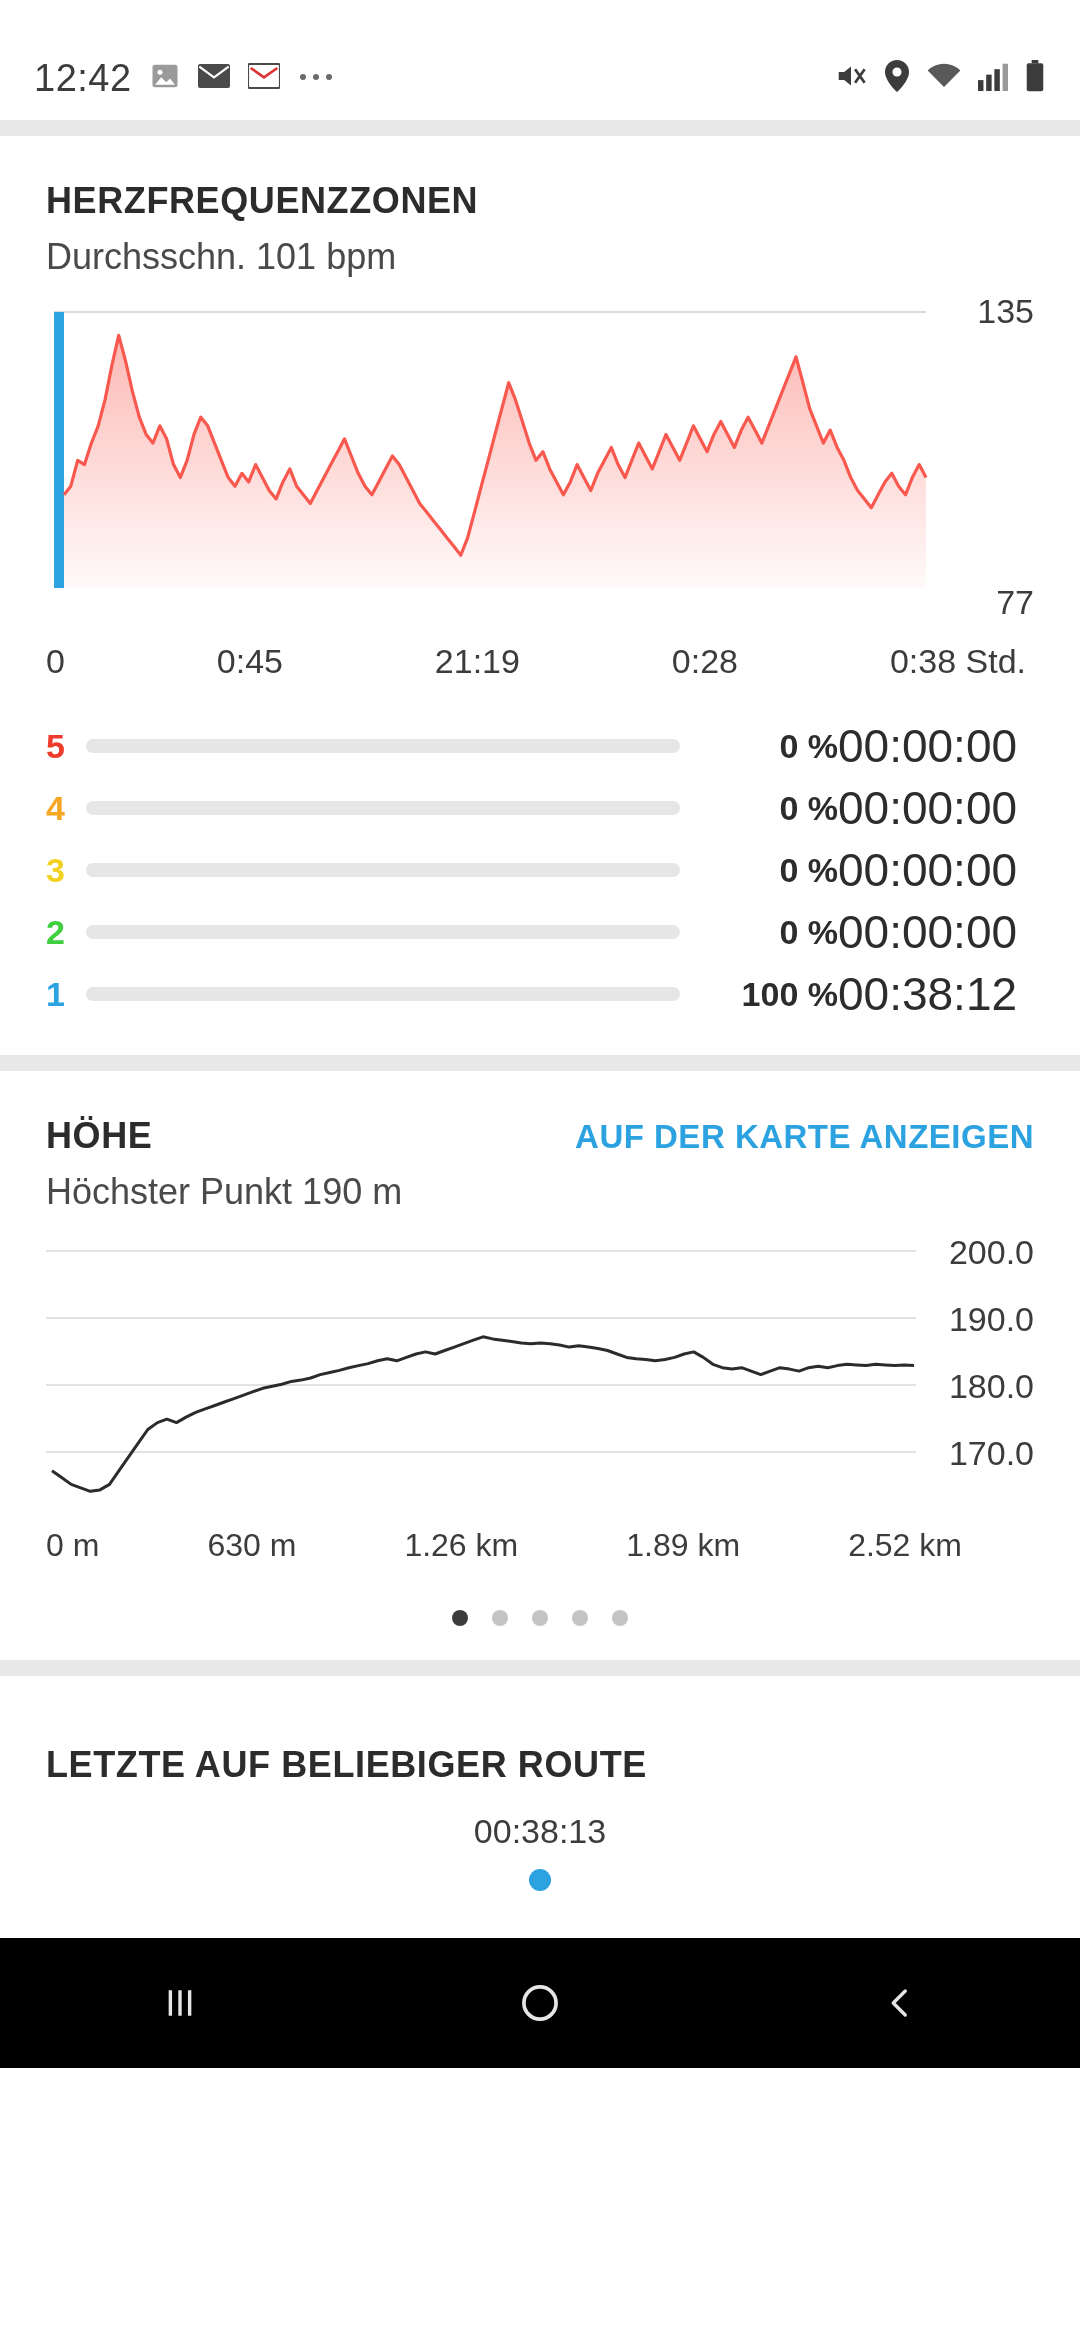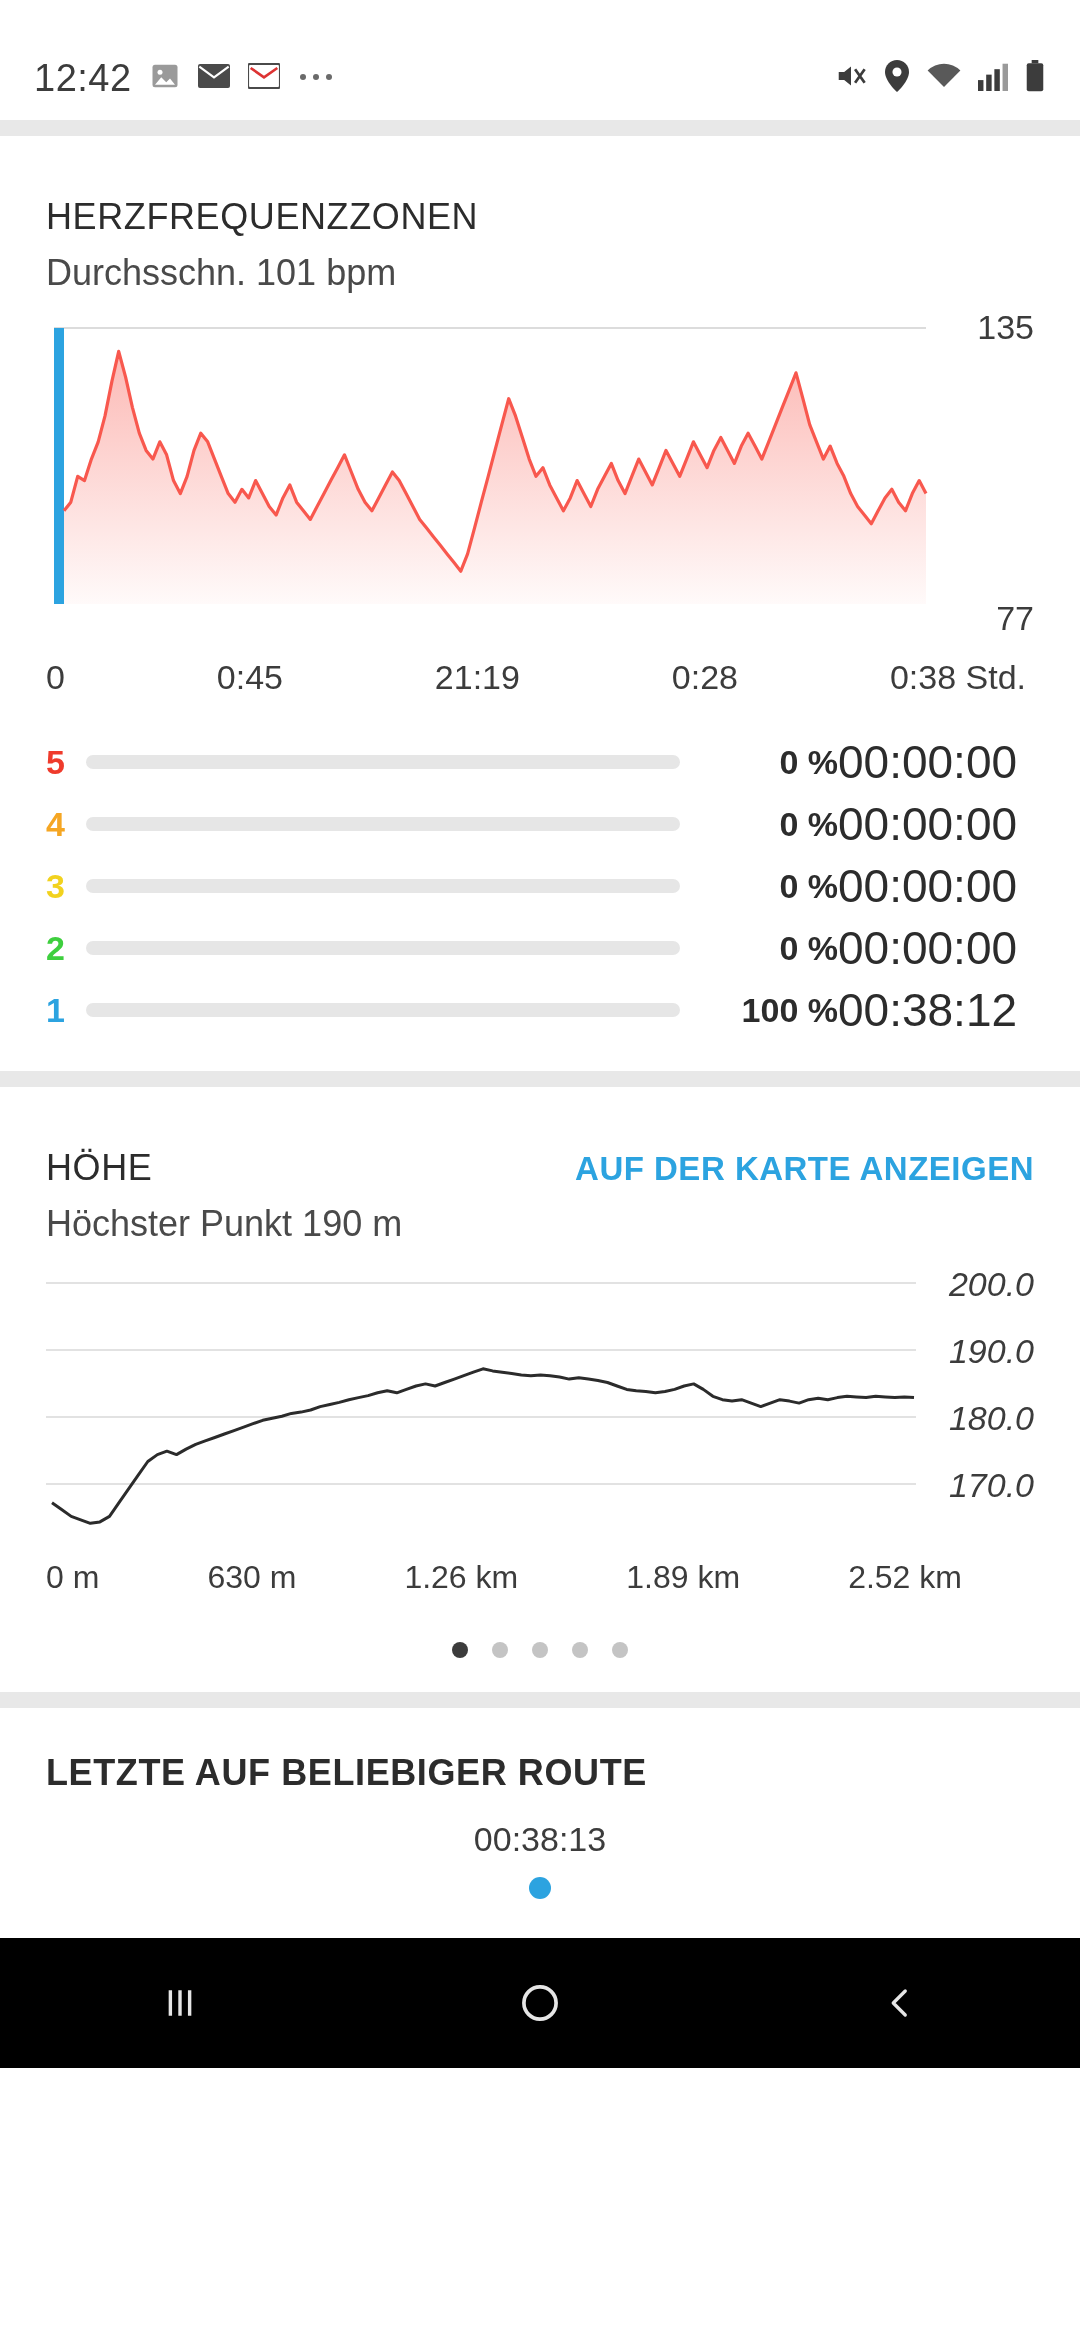--- a/index.html
+++ b/index.html
@@ -19,22 +19,22 @@
   .sb-left { display: flex; align-items: center; gap: 18px; }
   .sb-time { font-size: 38px; color: #3c3c3c; letter-spacing: 0.5px; }
   .sb-right { display: flex; align-items: center; gap: 16px; }
   .icon-sq { display: inline-block; }
 
   
   .gap { height: 16px; background: #e8e8e8; flex: none; }
   .card { background: #ffffff; padding: 0 46px; flex: none; }
 
   .card-title {
-    font-size: 36px; font-weight: normal; color: #2c2c2c;
-    letter-spacing: 0.6px; padding-top: 60px;
+    font-size: 36px; font-weight: bold; color: #2c2c2c;
+    letter-spacing: 0.6px; padding-top: 44px;
   }
   .card-sub { font-size: 36px; color: #4a4a4a; margin-top: 14px; }
 
   .title-row { display: flex; align-items: baseline; justify-content: space-between; }
   .link {
     color: #2ca3e0; font-size: 33px; font-weight: bold; letter-spacing: 0.5px;
   }
 
   
   .hr-chart-wrap { position: relative; margin-top: 28px; height: 300px; }
@@ -60,35 +60,35 @@
   }
   .zone-bar-fill { height: 100%; border-radius: 7px; background: #2ca3e0; }
   .zone-pct { width: 132px; text-align: right; font-size: 34px; color: #2c2c2c; }
   .zone-pct b { font-weight: bold; }
   .zone-pct .unit { font-weight: bold; }
   .zone-time { width: 196px; text-align: left; font-size: 46px; color: #2c2c2c; }
 
   
   .elev-chart-wrap { position: relative; margin-top: 30px; height: 270px; }
   .elev-labels { position: absolute; right: 0; top: 0; height: 100%; width: 120px; }
-  .elev-label { position: absolute; right: 0; font-size: 34px; color: #3c3c3c; font-style: italic; }
+  .elev-label { position: absolute; right: 0; font-size: 34px; color: #3c3c3c; }
   .elev-xaxis {
     display: flex; justify-content: space-between;
     font-size: 32px; color: #3c3c3c; margin-top: 14px; padding-right: 72px;
   }
 
   .dots { display: flex; justify-content: center; gap: 24px; padding: 46px 0 34px; }
   .dot { width: 16px; height: 16px; border-radius: 50%; background: #c4c4c4; }
   .dot.active { background: #3c3c3c; }
 
   
   .last-card { background: #ffffff; padding: 0 46px; flex: 1; }
   .last-title {
     font-size: 36px; font-weight: bold; color: #2c2c2c; letter-spacing: 0.6px;
-    padding-top: 44px;
+    padding-top: 68px;
   }
   .last-time { text-align: center; font-size: 34px; color: #3c3c3c; margin-top: 26px; }
   .last-dot-wrap { display: flex; justify-content: center; margin-top: 18px; }
   .last-dot { width: 22px; height: 22px; border-radius: 50%; background: #2ca3e0; }
 
   
   .navbar {
     height: 130px; background: #000000; display: flex; align-items: center;
     justify-content: space-around; flex: none;
   }

